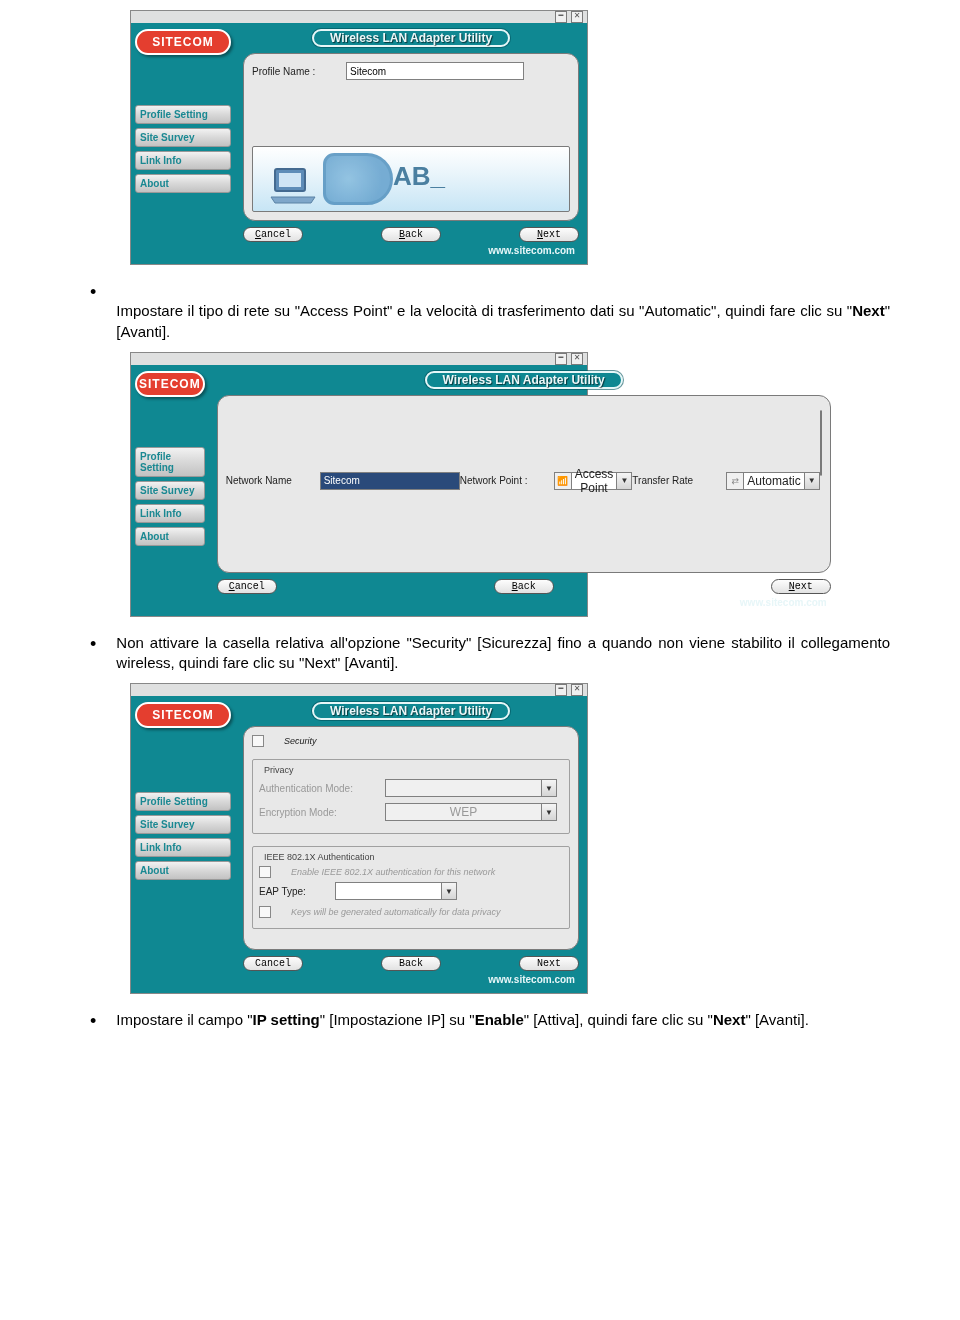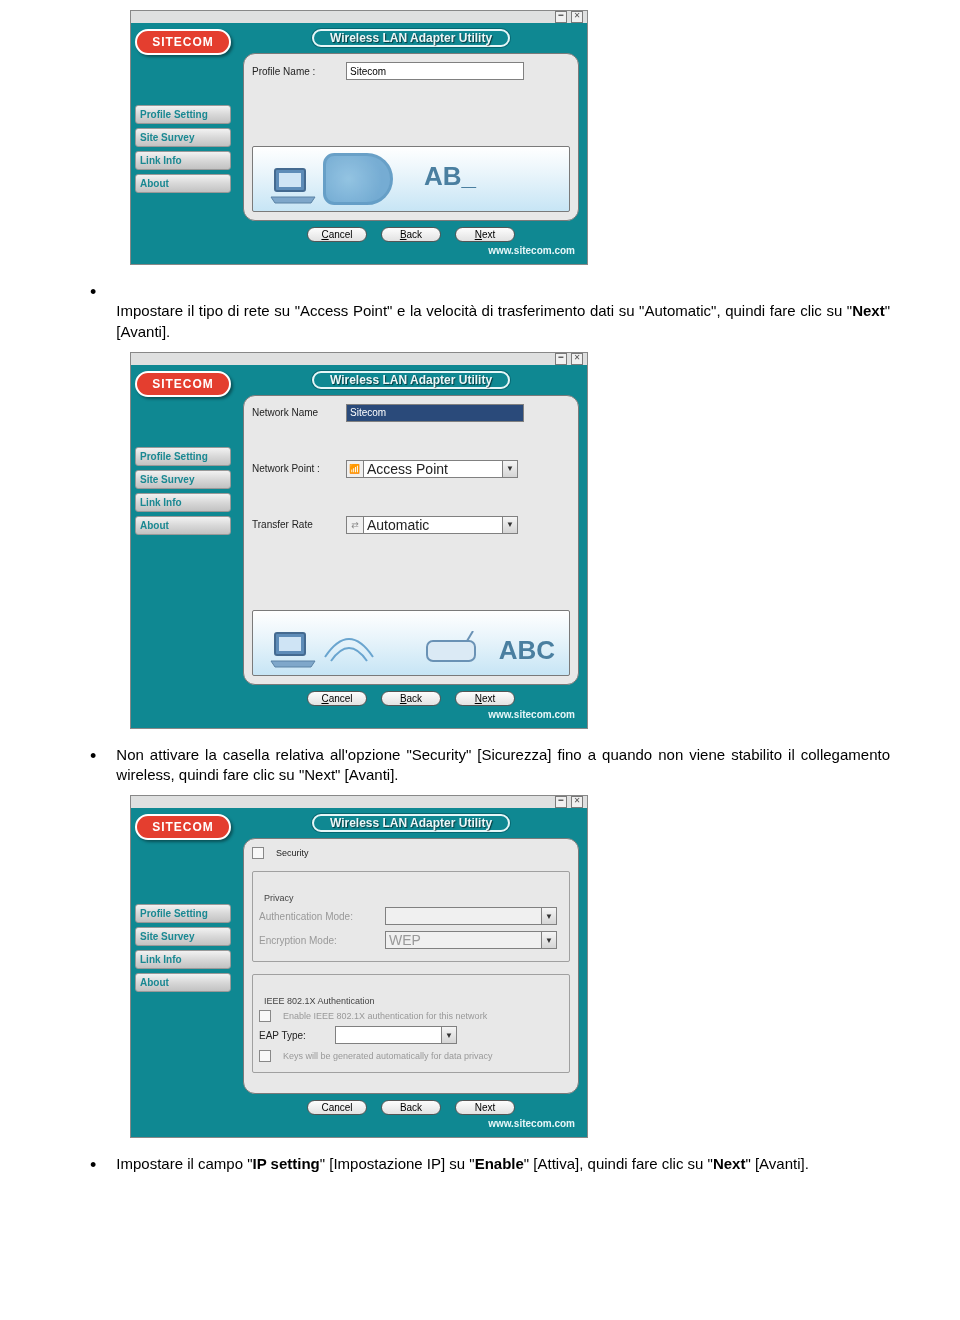--- a/index.html
+++ b/index.html
@@ -141,21 +141,22 @@
     display: flex;
     align-items: center;
     justify-content: center;
     background: #f0f0f0;
     font-size: 9px;
     color: #888;
   }
   .select-text {
     flex: 1;
     padding: 0 3px;
-    font-size: 14px;
+    font-size: 12px;
+    text-align: center;
   }
   .select-caret {
     width: 14px;
     height: 16px;
     border-left: 1px solid #808080;
     background: linear-gradient(#f5f5f5, #d5d5d5);
     display: flex;
     align-items: center;
     justify-content: center;
     font-size: 8px;
@@ -188,37 +189,37 @@
     border-radius: 12px 28px 28px 12px;
     border: 3px solid #5a97c2;
     opacity: 0.9;
   }
   .illu-text {
     position: absolute;
     color: #4a7fa0;
     font-weight: bold;
     font-size: 26px;
     font-family: Arial, sans-serif;
-    padding-left: 31px;
   }
   .illu-text.center { left: 140px; top: 14px; }
   .illu-text.right  { right: 14px; top: 24px; }
   .illu-router {
     position: absolute;
     right: 90px;
     bottom: 8px;
     width: 56px;
     height: 36px;
   }
   .illu-router svg { width:100%; height:100%; }
   .bottom-btn-row {
     display: flex;
-    justify-content: center;
+    justify-content: space-between;
     gap: 14px;
     margin-top: 6px;
+    font-family: Liberation Mono, monospace;
   }
   .cap-btn {
     background: linear-gradient(#fdfdfd,#e2e2e2);
     border: 1px solid #555;
     border-radius: 10px;
     padding: 1px 0;
     font-size: 10px;
     color: #000;
     width: 58px;
     text-align: center;
@@ -245,38 +246,39 @@
     font-size: 18px;
     line-height: 18px;
     margin-top: 2px;
   }
   .bullet-text { flex: 1; text-align: justify; }
   .bullet-text b { font-weight: bold; }
   
   .fieldset-lite {
     border: 1px solid #a0a0a0;
     border-radius: 2px;
-    padding: 20px 6px 6px 6px;
+    padding: 4px 6px 6px 6px;
     margin: 12px 0;
   }
   .fieldset-legend {
     font-size: 9px;
     color: #444;
     margin: -10px 0 4px 2px;
     background: #e8e8e8;
     display: inline-block;
     padding: 0 3px;
   }
   .checkbox-row {
     display: flex;
     align-items: center;
-    gap: 12px;
+    gap: 20px;
     font-size: 9px;
     color: #666;
     margin-bottom: 4px;
+    font-style: italic;
   }
   .cb {
     width: 10px;
     height: 10px;
     border: 1px solid #888;
     background: #f8f8f8;
   }
   .disabled { color: #999; }
   .dis-input {
     border: 1px solid #a8a8a8;
@@ -359,21 +361,21 @@
           <div class="sb-spacer-lg"></div>
           <div class="sidebar-btn">Profile Setting</div>
           <div class="sidebar-btn">Site Survey</div>
           <div class="sidebar-btn">Link Info</div>
           <div class="sidebar-btn">About</div>
         </div>
         <div class="utility-main">
           <div class="main-title-row">
             <div class="main-title-pill">Wireless LAN Adapter Utility</div>
           </div>
-          <div class="form-panel" style="min-height:160px; display:flex; flex-direction:column;gap:32px;">
+          <div class="form-panel" style="min-height:160px; display:flex; flex-direction:row;">
             <div class="form-row">
               <span class="form-label">Network Name</span>
               <input class="text-input" style="background: rgb(42, 74, 122); color: rgb(255, 255, 255);" value="Sitecom">
             </div>
             <div class="form-row">
               <span class="form-label">Network Point :</span>
               <div class="select-box">
                 <div class="select-icon-box">📶</div>
                 <div class="select-text">Access Point</div>
                 <div class="select-caret">▼</div>

